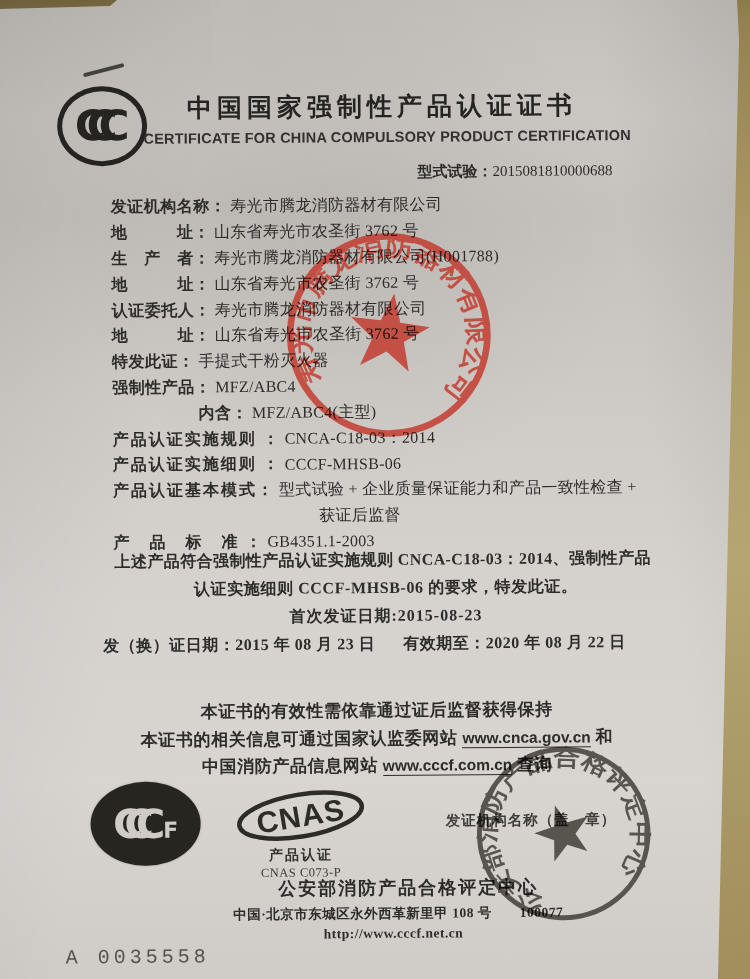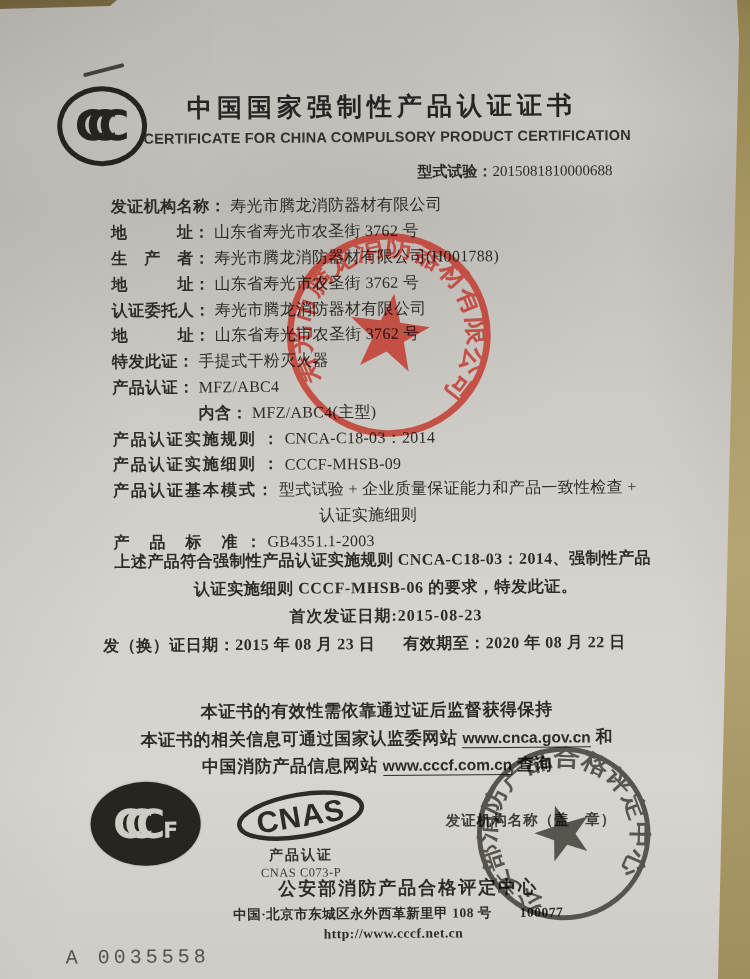--- a/index.html
+++ b/index.html
@@ -118,26 +118,26 @@
   </div>
 
   <div class="fields">
     <div class="frow"><span class="lbl">发证机构名称：</span><span class="val">寿光市腾龙消防器材有限公司</span></div>
     <div class="frow"><span class="lbl">地　　　址：</span><span class="val">山东省寿光市农圣街 3762 号</span></div>
     <div class="frow"><span class="lbl">生　产　者：</span><span class="val">寿光市腾龙消防器材有限公司(H001788)</span></div>
     <div class="frow"><span class="lbl">地　　　址：</span><span class="val">山东省寿光市农圣街 3762 号</span></div>
     <div class="frow"><span class="lbl">认证委托人：</span><span class="val">寿光市腾龙消防器材有限公司</span></div>
     <div class="frow"><span class="lbl">地　　　址：</span><span class="val">山东省寿光市农圣街 3762 号</span></div>
     <div class="frow"><span class="lbl">特发此证：</span><span class="val">手提式干粉灭火器</span></div>
-    <div class="frow"><span class="lbl">产品认证：</span><span class="val">MFZ/ABC4</span></div>
+    <div class="frow"><span class="lbl">强制性产品：</span><span class="val">MFZ/ABC4</span></div>
     <div class="frow indent"><span class="lbl">内含：</span><span class="val">MFZ/ABC4(主型)</span></div>
     <div class="frow wide"><span class="lbl">产品认证实施规则 ：</span><span class="val">CNCA-C18-03：2014</span></div>
-    <div class="frow wide"><span class="lbl">产品认证实施细则 ：</span><span class="val">CCCF-MHSB-09</span></div>
+    <div class="frow wide"><span class="lbl">产品认证实施细则 ：</span><span class="val">CCCF-MHSB-06</span></div>
     <div class="frow wide"><span class="lbl">产品认证基本模式：</span><span class="val">型式试验 + 企业质量保证能力和产品一致性检查 +</span></div>
-    <div class="frow cont"><span class="val">认证实施细则</span></div>
+    <div class="frow cont"><span class="val">获证后监督</span></div>
     <div class="frow wide"><span class="lbl">产　品　标　准 ：</span><span class="val">GB4351.1-2003</span></div>
   </div>
 
   <div class="statement">
     <div class="l1">上述产品符合强制性产品认证实施规则 CNCA-C18-03：2014、强制性产品</div>
     <div class="l2">认证实施细则 CCCF-MHSB-06 的要求，特发此证。</div>
     <div class="l3">首次发证日期:2015-08-23</div>
     <div class="l4">
       <span>发（换）证日期：2015 年 08 月 23 日</span><span class="gap"></span><span>有效期至：2020 年 08 月 22 日</span>
     </div>

